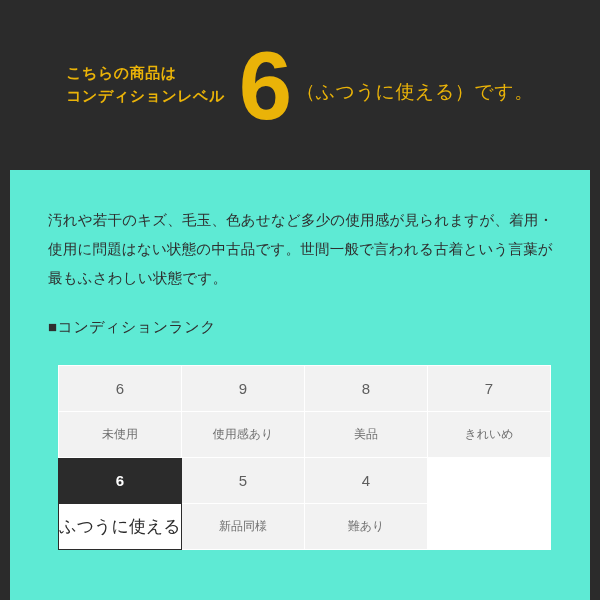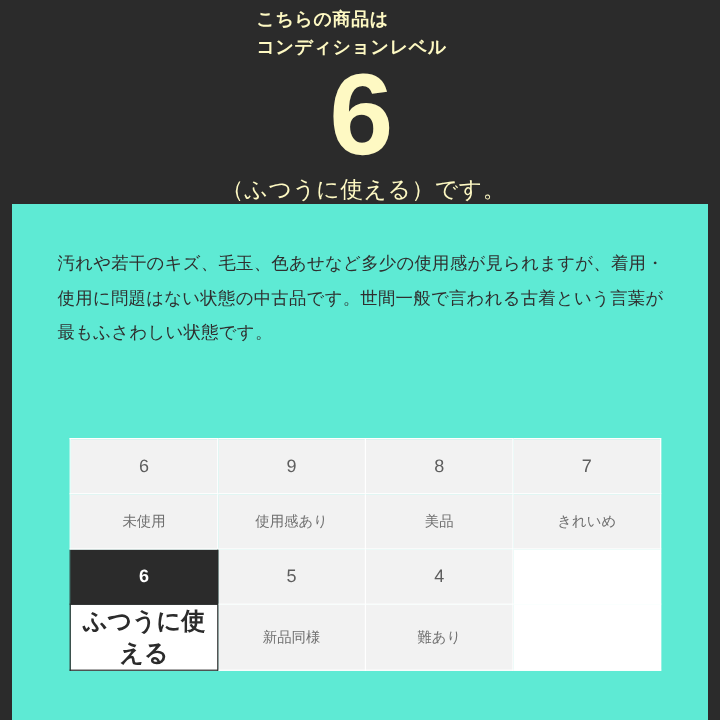--- a/index.html
+++ b/index.html
@@ -31,23 +31,22 @@
     background: #2b2b2b;
     display: flex;
     align-items: center;
     justify-content: center;
     box-sizing: border-box;
   }
   .header-inner {
     display: flex;
     align-items: center;
     justify-content: center;
-    color: #fef9c3;
+    color: #eab308;
     white-space: nowrap;
-    flex-direction: column;
   }
   .header-lead {
     font-size: 15px;
     font-weight: bold;
     line-height: 1.55;
     letter-spacing: 0.5px;
     text-align: left;
     margin-right: 14px;
   }
   .header-lead div {
@@ -133,22 +132,21 @@
   .rank-table td.active-num {
     background: #2b2b2b;
     color: #ffffff;
     font-weight: bold;
     border: 1px solid #2b2b2b;
   }
   .rank-table td.active-label {
     background: #ffffff;
     color: #2b2b2b;
     border: 1px solid #2b2b2b;
-    font-size: 20px;
-    font-weight: bold;
+    font-size: 17px;
   }
 </style>
 </head>
 <body>
 
 <div class="page">
 
   <div class="header">
     <div class="header-inner">
       <div class="header-lead">
@@ -157,20 +155,21 @@
       </div>
       <div class="big-number">6</div>
       <div class="header-tail">（ふつうに使える）です。</div>
     </div>
   </div>
 
   <div class="panel">
 
     <div class="desc">汚れや若干のキズ、毛玉、色あせなど多少の使用感が見られますが、着用・使用に問題はない状態の中古品です。世間一般で言われる古着という言葉が最もふさわしい状態です。</div>
 
+    <div class="section-title">■コンディションランク</div>
 
     <table class="rank-table">
       <tbody>
         <tr>
           <td class="num">6</td>
           <td class="num">9</td>
           <td class="num">8</td>
           <td class="num">7</td>
         </tr>
         <tr>

